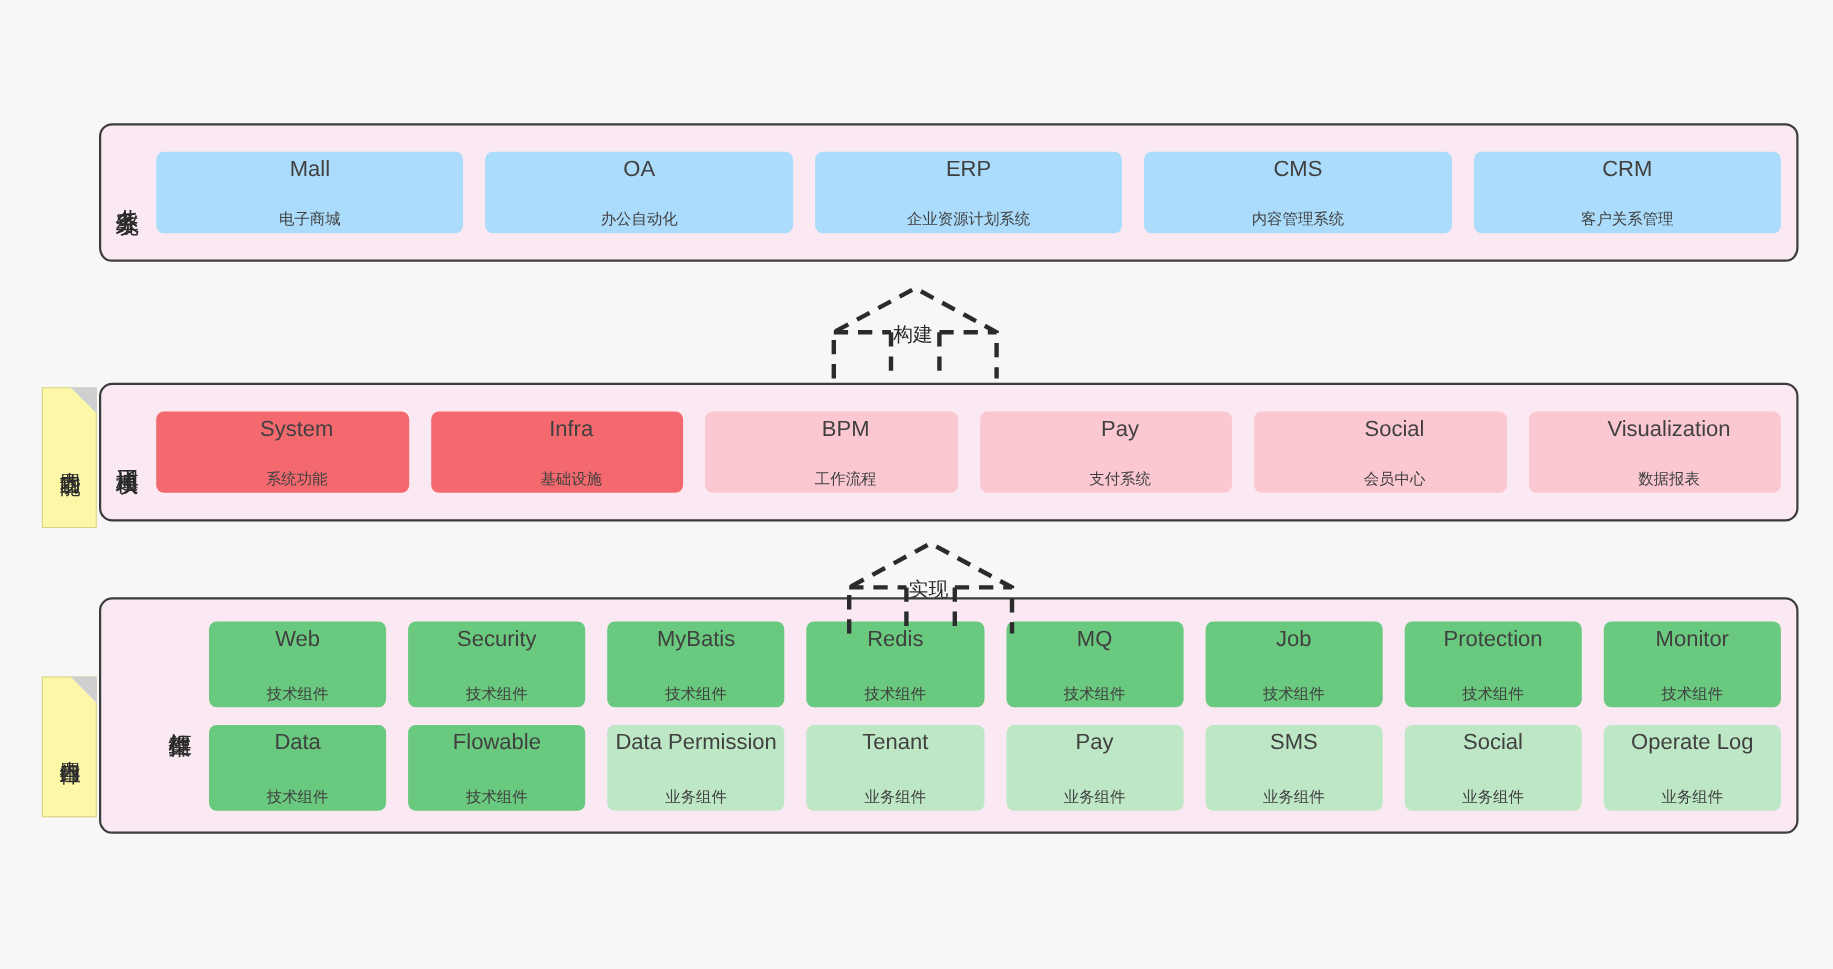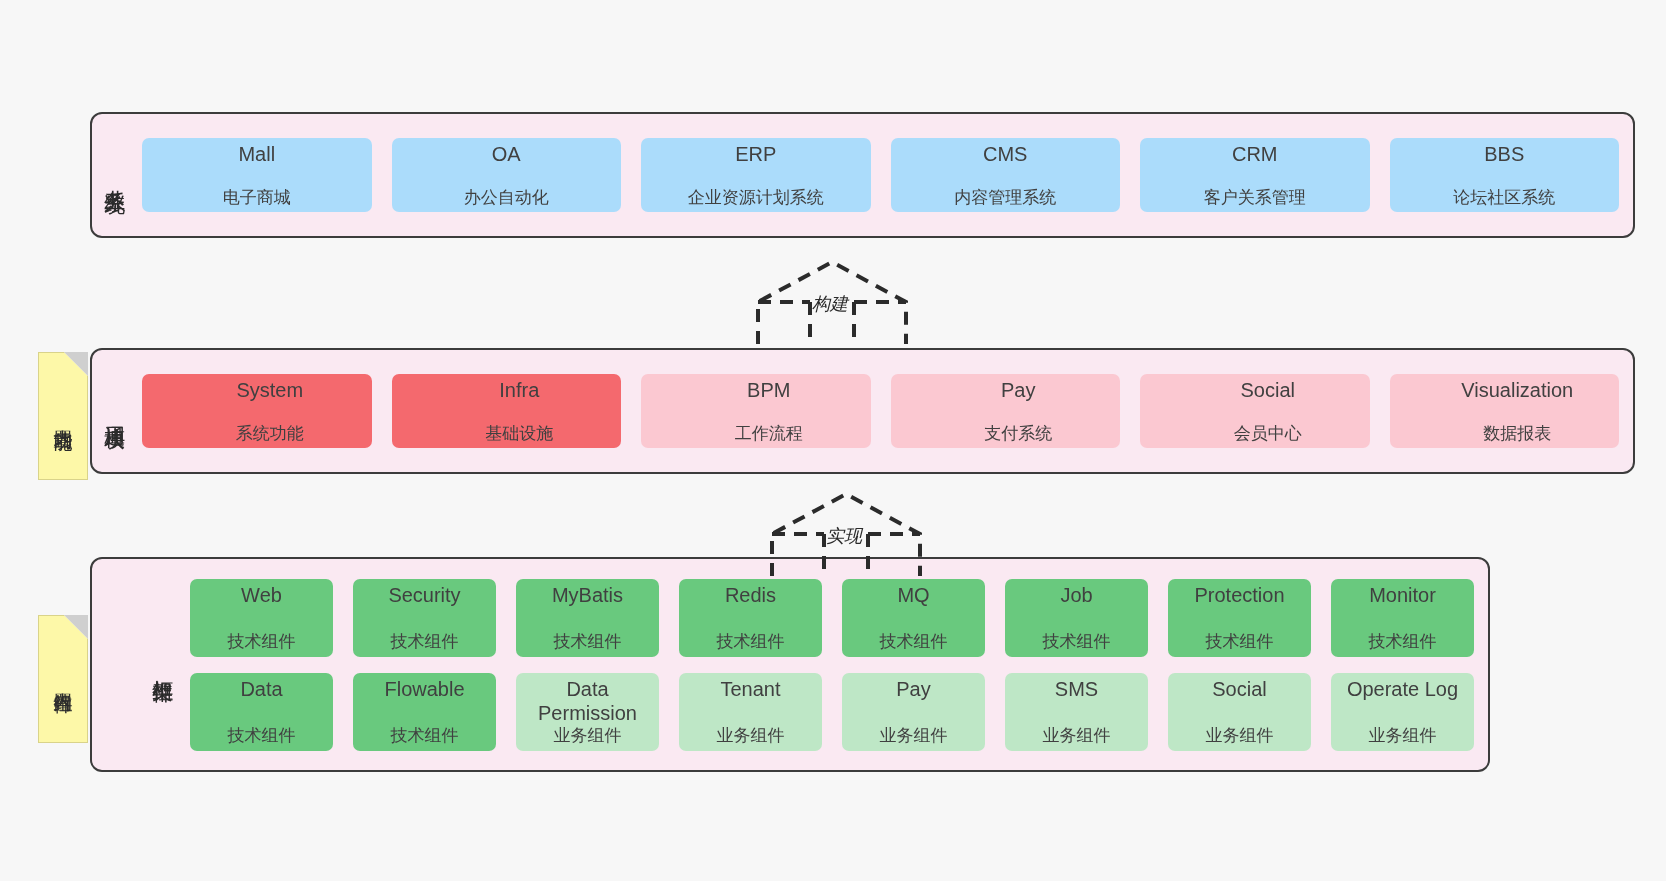--- a/index.html
+++ b/index.html
@@ -64,37 +64,37 @@
     flex-direction: column;
     align-items: center;
     justify-content: space-between;
     text-align: center;
     color: #404040;
     line-height: 1.2;
     box-sizing: border-box;
     padding: 4px 6px;
   }
   .cell .t1 { font-size: 20px; }
-  .cell .t2 { font-size: 17px; }
+  .cell .t2 { font-size: 14px; }
 
   
   .c-blue        { background: #abdcfb; }
   .c-red         { background: #f4696e; }
   .c-pink        { background: #fbc8d1; }
   .c-green       { background: #69c97e; }
   .c-lightgreen  { background: #bee7c6; }
 
   
   #band-business  { left: 90px;  top: 112px; width: 1545px; height: 126px; }
   #band-business  .cell { height: 74px; }
 
   #band-common    { left: 90px;  top: 348px; width: 1545px; height: 126px; }
   #band-common    .cell { height: 74px; padding-left: 32px; }
 
-  #band-framework { left: 90px;  top: 557px; width: 1400px; height: 215px; padding-left: 48px; }
+  #band-framework { left: 90px;  top: 543px; width: 1545px; height: 215px; padding-left: 48px; }
   #band-framework .cell { height: 78px; }
   #band-framework .band-title { font-size: 21px; }
 
   
   .note {
     position: absolute;
     width: 50px;
     background: #fdf8a8;
     border: 1px solid #d9d38a;
     box-sizing: border-box;
@@ -137,21 +137,20 @@
   .arrow {
     position: absolute;
     z-index: 3;
   }
   .arrow-label {
     position: absolute;
     font-size: 18px;
     color: #2b2b2b;
     background: transparent;
     white-space: nowrap;
-    font-style: italic;
   }
   #arrow-build   { left: 748px; top: 256px; width: 168px; height: 90px; }
   #label-build   { left: 812px; top: 292px; }
   #arrow-impl    { left: 762px; top: 488px; width: 168px; height: 90px; }
   #label-impl    { left: 826px; top: 524px; text-align: right; }
 </style>
 </head>
 <body>
 
 <div class="canvas">
@@ -173,24 +172,20 @@
           <span class="t2">企业资源计划系统</span>
         </div>
         <div class="cell c-blue">
           <span class="t1">CMS</span>
           <span class="t2">内容管理系统</span>
         </div>
         <div class="cell c-blue">
           <span class="t1">CRM</span>
           <span class="t2">客户关系管理</span>
         </div>
-        <div class="cell c-blue">
-          <span class="t1">BBS</span>
-          <span class="t2">论坛社区系统</span>
-        </div>
       </div>
     </div>
   </div>
 
   <div class="arrow" id="arrow-build">
     <svg width="168" height="90" viewBox="0 0 168 90" fill="none">
       <path d="M10 88 L10 46 L84 6 L158 46 L158 88" stroke="#2b2b2b" stroke-width="4" stroke-dasharray="13 9" fill="none" stroke-linejoin="miter"></path>
       <path d="M10 46 L62 46 M106 46 L158 46" stroke="#2b2b2b" stroke-width="4" stroke-dasharray="13 9"></path>
       <path d="M62 46 L62 88 M106 46 L106 88" stroke="#2b2b2b" stroke-width="4" stroke-dasharray="13 9"></path>
     </svg>

